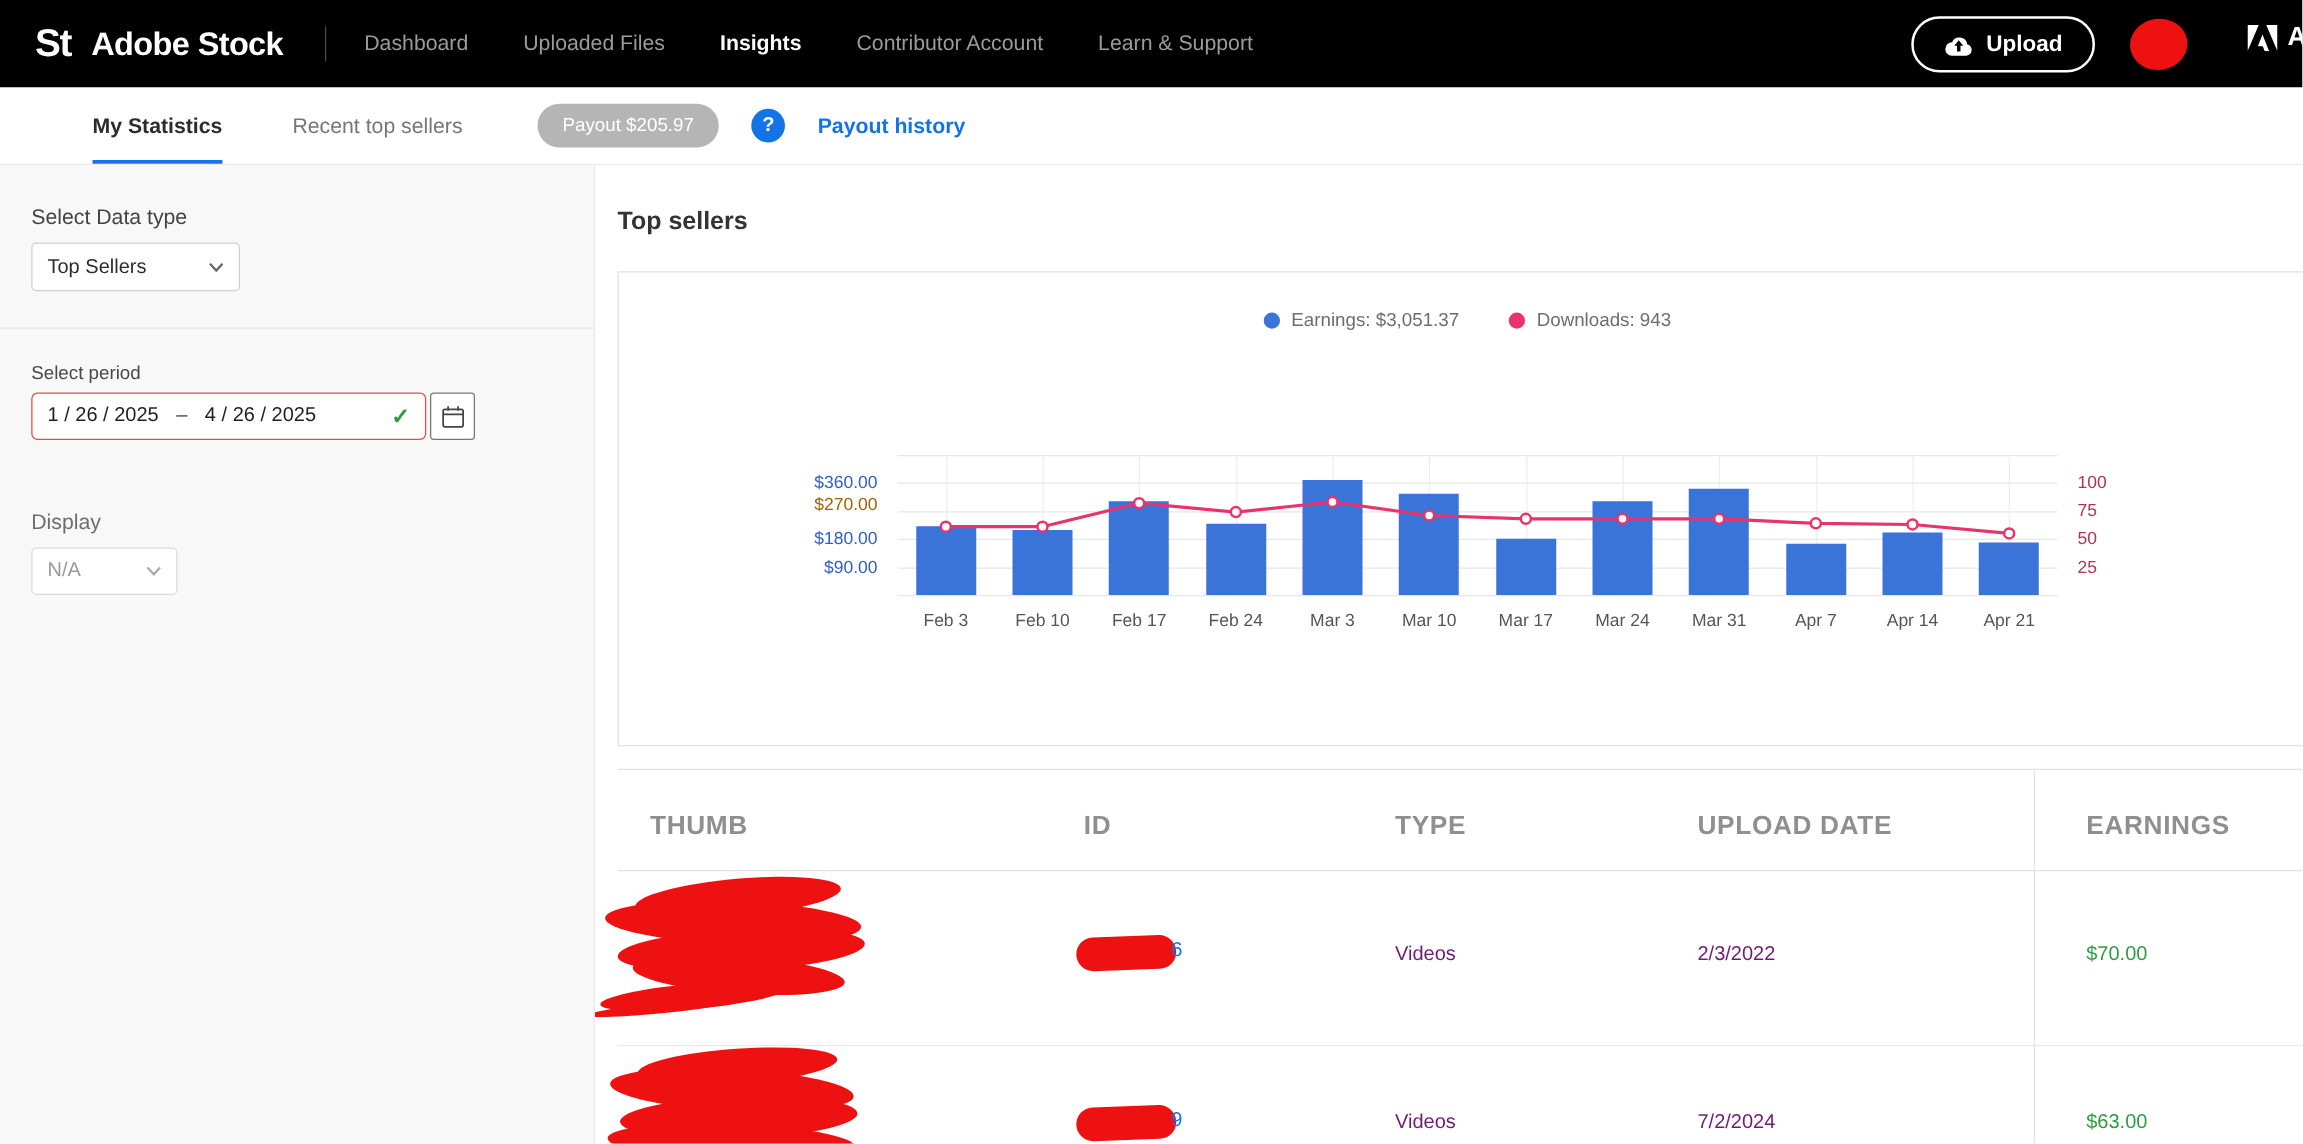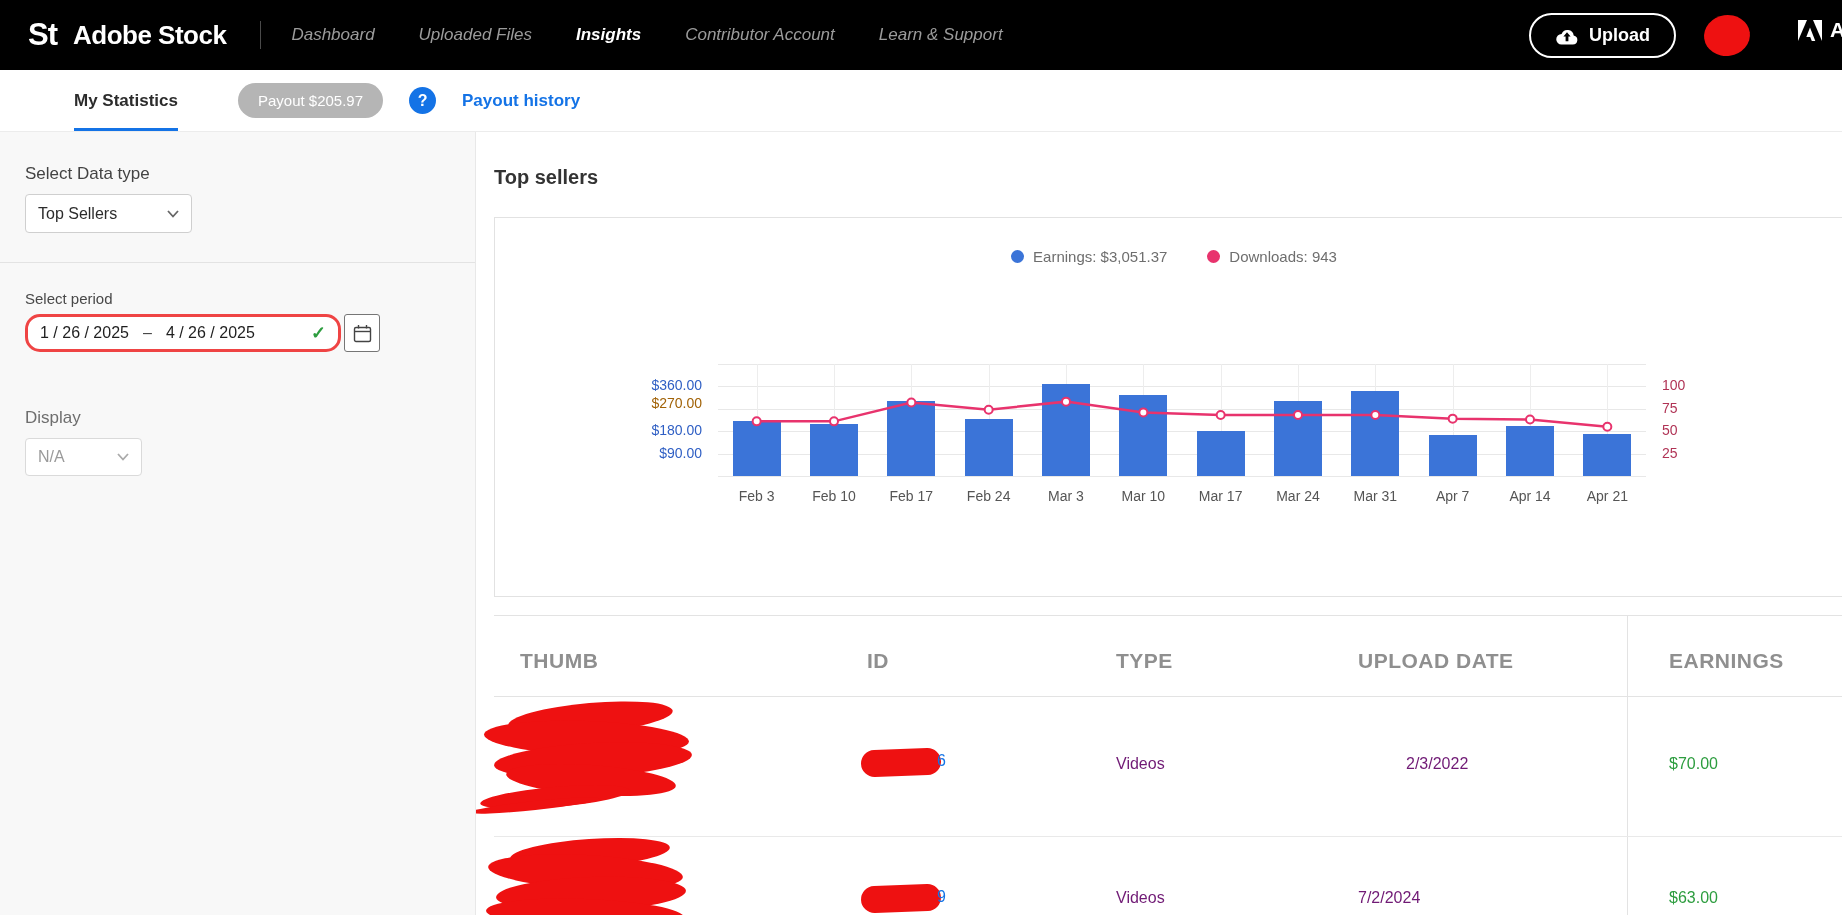--- a/index.html
+++ b/index.html
@@ -7,21 +7,21 @@
   body { font-family: "Liberation Sans", sans-serif; background:#fff; }
   .page { position:relative; width:1842px; height:915px; overflow:hidden; background:#fff; }
 
   
   .header { position:absolute; left:0; top:0; width:1842px; height:70px; background:#000;
             display:flex; align-items:center; padding-left:28px; }
   .logo { color:#fff; font-size:31px; font-weight:bold; letter-spacing:-1px; }
   .brand { color:#fff; font-size:26px; font-weight:bold; margin-left:16px; letter-spacing:-0.5px; }
   .hdr-divider { width:1px; height:28px; background:#4a4a4a; margin:0 30px 0 34px; }
   .nav { display:flex; align-items:center; gap:44px; }
-  .nav-item { color:#9b9b9b; font-size:17px; cursor:pointer; white-space:nowrap;font-style:italic; }
+  .nav-item { color:#9b9b9b; font-size:17px; cursor:pointer; white-space:nowrap; }
   .nav-item.active { color:#fff; font-weight:bold; }
   .hdr-right { margin-left:auto; display:flex; align-items:center; gap:28px; margin-right:92px; }
   .upload-btn { display:flex; align-items:center; gap:10px; border:2px solid #fff; border-radius:23px;
                 height:45px; padding:0 24px; color:#fff; font-size:18px; font-weight:bold; cursor:pointer; background:transparent; }
   .avatar-blob { width:46px; height:41px; border-radius:50%; transform:rotate(-8deg); }
   .adobe-mark { position:absolute; left:1798px; top:18px; display:flex; align-items:center; gap:8px; }
   .adobe-mark .ad-txt { color:#fff; font-size:21px; font-weight:bold; }
 
   
   .tabbar { position:absolute; left:0; top:70px; width:1842px; height:62px; background:#fff;
@@ -42,21 +42,21 @@
              border-right:1px solid #e8e8e8; }
   .sb-label1 { position:absolute; left:25px; top:32px; font-size:17px; color:#434343; }
   .select { position:absolute; background:#fff; border:1px solid #cfcfcf; border-radius:4px;
             display:flex; align-items:center; justify-content:space-between; padding:0 12px;
             font-size:16px; color:#2c2c2c; cursor:pointer; }
   .select.dt { left:25px; top:62px; width:167px; height:39px; }
   .select.na { left:25px; top:306px; width:117px; height:38px; color:#9a9a9a; border-color:#dadada; }
   .sb-divider { position:absolute; left:0; top:130px; width:100%; height:1px; background:#e3e3e3; }
   .sb-label2 { position:absolute; left:25px; top:158px; font-size:15px; color:#484848; }
   .date-wrap { position:absolute; left:25px; top:182px; display:flex; }
-  .date-input { width:316px; height:38px; background:#fff; border:3px solid #ef4444; border-radius:15px;
+  .date-input { width:316px; height:38px; background:#fff; border:1px solid #ef4444; border-radius:5px;
                 display:flex; align-items:center; padding:10px 12px; font-size:16px; color:#1f1f1f; }
   .date-input .sep { margin:0 14px; color:#444; }
   .date-input .chk { margin-left:auto; color:#2d9d3f; font-size:18px; font-weight:bold; }
   .cal-btn { width:36px; height:38px; margin-left:3px; background:#fff; border:1px solid #767676;
              border-radius:3px; display:flex; align-items:center; justify-content:center; cursor:pointer; }
   .sb-label3 { position:absolute; left:25px; top:276px; font-size:17px; color:#6e6e6e; }
   .btn-primary { position:absolute; left:155px; top:374px; height:38px; padding:0 26px; border:none;
                  background:#1473e6; color:#fff; font-size:16px; font-weight:bold; border-radius:19px;
                  cursor:pointer; font-family:"Liberation Sans",sans-serif; }
 
@@ -126,20 +126,21 @@
           <path d="M24 21V0h-9l9 21z" fill="#fff"></path>
           <path d="M12 7.5 17.3 21h-3.5l-1.6-4h-3.9z" fill="#fff"></path>
         </svg>
       </span>
       <span class="ad-txt">Ad</span>
     </div>
   </div>
 
   <div class="tabbar">
     <div class="tab active">My Statistics</div>
+    <div class="tab">Recent top sellers</div>
     <div class="pill">Payout $205.97</div>
     <div class="help">?</div>
     <div class="payout-link">Payout history</div>
   </div>
 
   <div class="sidebar">
     <div class="sb-label1">Select Data type</div>
     <div class="select dt">
       <span>Top Sellers</span>
       <span style="display:flex;">
@@ -279,21 +280,21 @@
           <span class="sc" style="left: 16px; top: 42px; width: 198px; height: 34px; transform: rotate(-3deg); background: rgb(238, 17, 17);"></span>
           <span class="sc" style="left: 28px; top: 64px; width: 170px; height: 30px; transform: rotate(4deg); background: rgb(238, 17, 17);"></span>
           <span class="sc" style="left: 2px; top: 86px; width: 150px; height: 20px; transform: rotate(-5deg); background: rgb(238, 17, 17);"></span>
           <span class="sc" style="left: -8px; top: 100px; width: 130px; height: 9px; transform: rotate(-6deg); background: rgb(238, 17, 17);"></span>
         </div>
         <div class="idcell" style="left:373px;top:52px;">
           <span class="idred" style="background: rgb(238, 17, 17);"></span>
           <a class="idlink">6</a>
         </div>
         <div class="cell" style="left:622px;top:58px;">Videos</div>
-        <div class="cell" style="left:912px;top:58px;text-align:center;">2/3/2022</div>
+        <div class="cell" style="left:864px;top:58px;text-align:center;">2/3/2022</div>
         <div class="cell earnings" style="left: 1175px; top: 58px; color: rgb(45, 157, 63);">$70.00</div>
       </div>
 
       <div class="trow r2">
         <div class="scrib" style="left:-8px;top:2px;width:200px;height:110px;">
           <span class="sc" style="left: 24px; top: 0px; width: 160px; height: 28px; transform: rotate(-4deg); background: rgb(238, 17, 17);"></span>
           <span class="sc" style="left: 2px; top: 16px; width: 195px; height: 34px; transform: rotate(3deg); background: rgb(238, 17, 17);"></span>
           <span class="sc" style="left: 10px; top: 38px; width: 190px; height: 34px; transform: rotate(-2deg); background: rgb(238, 17, 17);"></span>
           <span class="sc" style="left: 0px; top: 60px; width: 198px; height: 30px; transform: rotate(2deg); background: rgb(238, 17, 17);"></span>
           <span class="sc" style="left: 10px; top: 80px; width: 170px; height: 24px; transform: rotate(-3deg); background: rgb(238, 17, 17);"></span>

